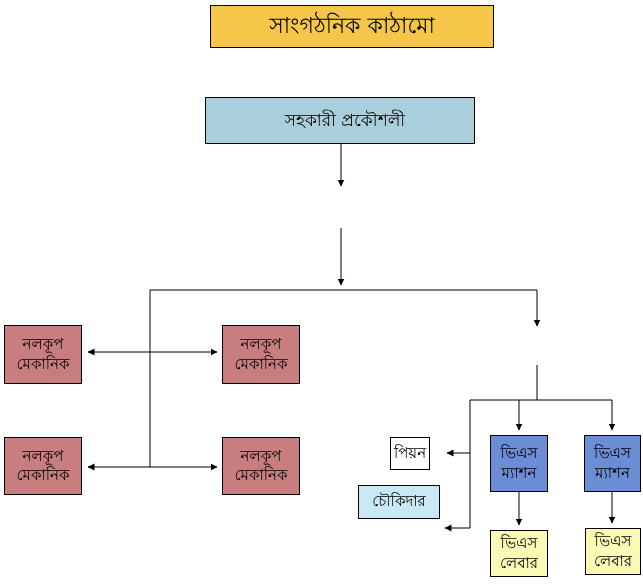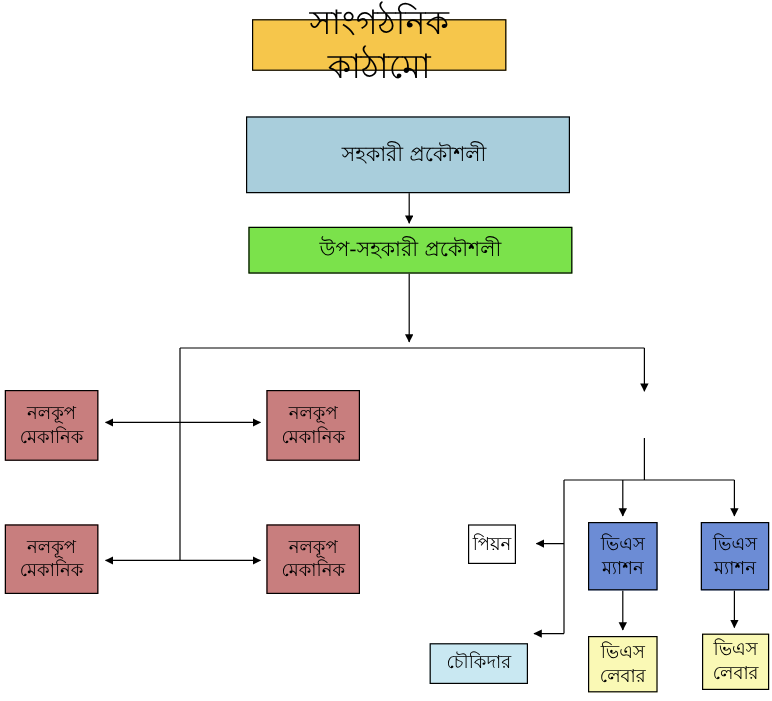--- a/index.html
+++ b/index.html
@@ -24,30 +24,30 @@
     border: 1px solid #000;
     display: flex;
     align-items: center;
     justify-content: center;
     text-align: center;
     font-size: 15px;
     line-height: 1.3;
     padding: 2px 3px;
     white-space: normal;
   }
-  .b-title   { left: 210px; top: 16px;   width: 212px; height: 43px; font-size: 28px; }
-  .b-ae      { left: 205px; top: 97px;  width: 270px; height: 64px; font-size: 17px; padding-left: 13px; }
+  .b-title   { left: 210px; top: 5px;   width: 284px; height: 43px; font-size: 22px; }
+  .b-ae      { left: 205px; top: 97px;  width: 270px; height: 47px; font-size: 17px; padding-left: 13px; }
   .b-sae     { left: 207px; top: 189px; width: 270px; height: 39px; font-size: 17px; }
   .b-m1      { left: 4px;   top: 325px; width: 78px;  height: 59px; }
   .b-m2      { left: 222px; top: 325px; width: 78px;  height: 59px; }
   .b-m3      { left: 4px;   top: 437px; width: 78px;  height: 58px; }
   .b-m4      { left: 222px; top: 437px; width: 78px;  height: 58px; }
   .b-cct     { left: 485px; top: 331px; width: 104px; height: 34px; }
   .b-peon    { left: 390px; top: 437px; width: 40px;  height: 33px; }
-  .b-chow    { left: 358px; top: 536px; width: 82px;  height: 34px; }
+  .b-chow    { left: 358px; top: 485px; width: 82px;  height: 34px; }
   .b-mason1  { left: 490px; top: 435px; width: 58px;  height: 57px; }
   .b-mason2  { left: 584px; top: 435px; width: 57px;  height: 57px; }
   .b-lab1    { left: 490px; top: 530px; width: 58px;  height: 47px; }
   .b-lab2    { left: 585px; top: 528px; width: 56px;  height: 47px; }
 </style>
 </head>
 <body>
 
 <div class="canvas">
 
@@ -76,21 +76,20 @@
       <line x1="470" y1="528" x2="445" y2="528" marker-end="url(#ah)"></line>
       <line x1="519" y1="492" x2="519" y2="525" marker-end="url(#ah)"></line>
       <line x1="612" y1="492" x2="612" y2="523" marker-end="url(#ah)"></line>
     </g>
   </svg>
 
   <div class="box b-title" style="background: rgb(246, 198, 75);">সাংগঠনিক কাঠামো</div>
 
   <div class="box b-ae" style="background: rgb(169, 206, 220);">সহকারী প্রকৌশলী</div>
 
-  <div class="box b-sae" style="background: rgb(123, 226, 75);">উপ-সহকারী প্রকৌশলী</div>
 
   <div class="box b-m1" style="background: rgb(200, 126, 126);">নলকূপ মেকানিক</div>
 
   <div class="box b-m2" style="background: rgb(200, 126, 126);">নলকূপ মেকানিক</div>
 
   <div class="box b-m3" style="background: rgb(200, 126, 126);">নলকূপ মেকানিক</div>
 
   <div class="box b-m4" style="background: rgb(200, 126, 126);">নলকূপ মেকানিক</div>
 
 

